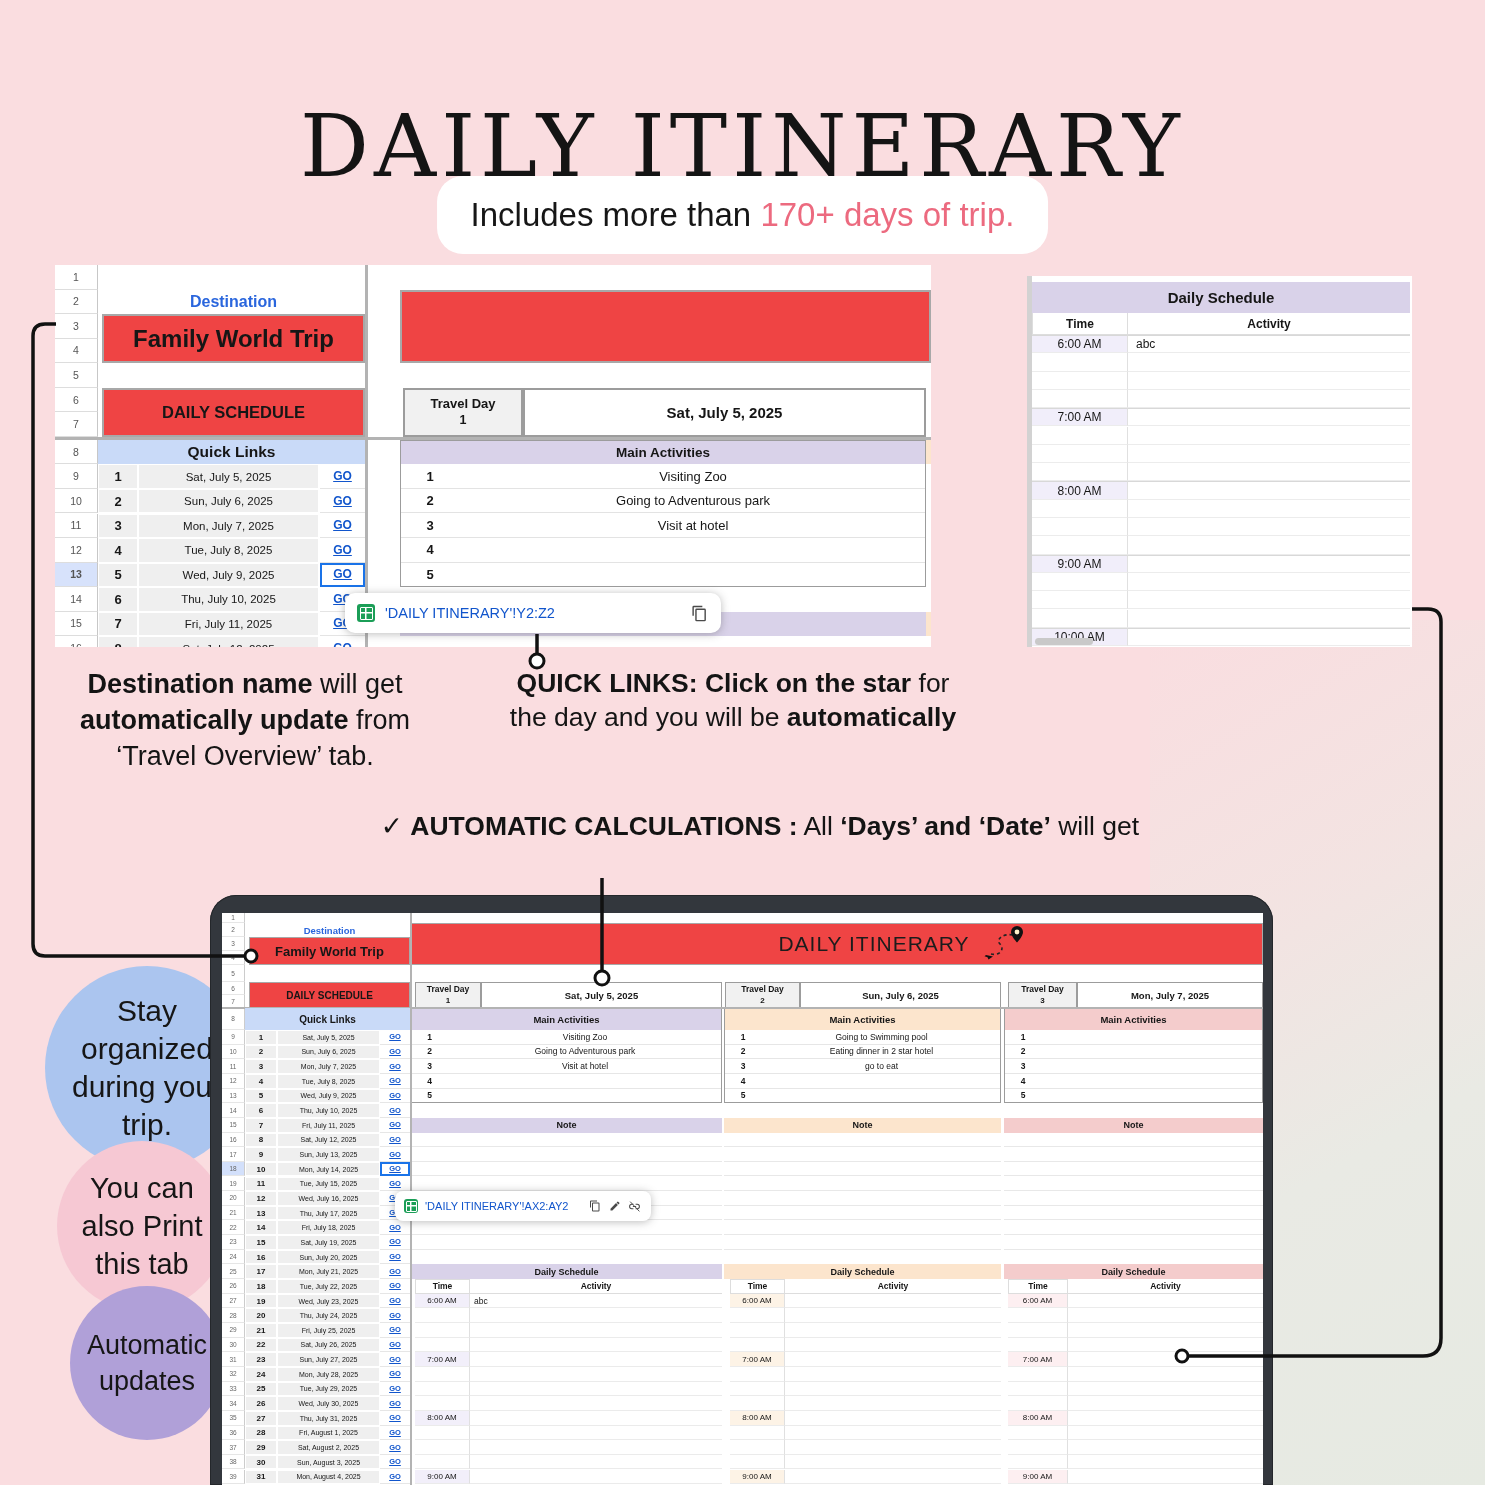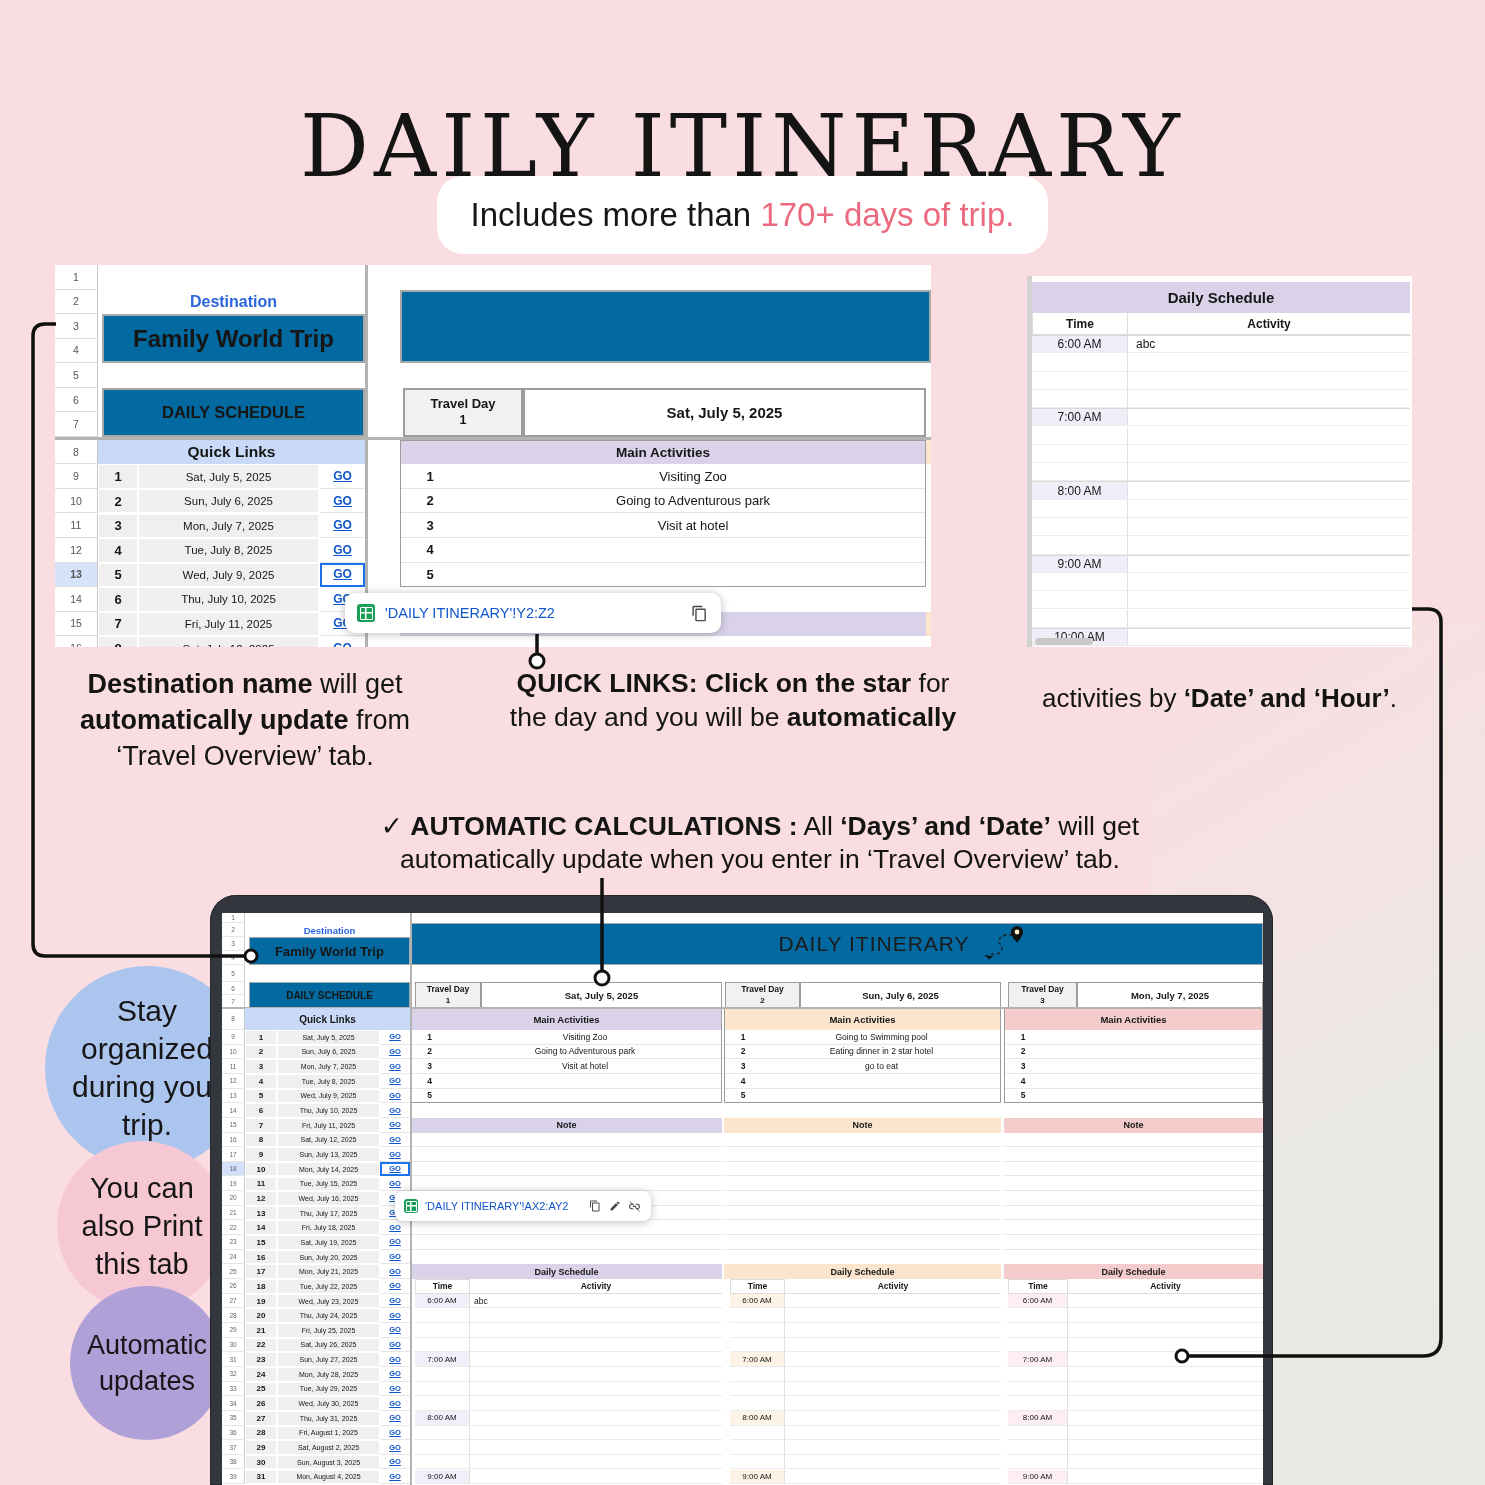--- a/index.html
+++ b/index.html
@@ -13,21 +13,21 @@
     background:linear-gradient(150deg,rgba(250,221,224,0) 0%,rgba(242,228,226,.9) 35%,#e9eae4 62%,#e6eae2 100%);}
   
   #page-title{left:0;top:38px;width:1485px;text-align:center;
     font-family:"DejaVu Serif",serif;font-size:86px;font-weight:500;letter-spacing:5px;color:#141414;}
   #subtitle-pill{top:176px;left:50%;transform:translateX(-50%);
     background:#fff;border-radius:26px;padding:20px 34px;white-space:nowrap;
     font-size:33px;font-weight:normal;}
   #subtitle-pill .hl{color:#ec6a7f;}
   
   .cell{position:absolute;display:flex;align-items:center;justify-content:center;box-sizing:border-box;}
-  .yellow{background:#0369a1;border:2px solid #a8a8a8;}
+  .yellow{background:#ef4444;border:2px solid #a8a8a8;}
   .bluehdr{background:#c9daf8;}
   .lav{background:#d9d2e9;}
   .peach{background:#fce5cd;}
   .pinkh{background:#f4cccc;}
   .grayc{background:#efefef;}
   .golink{color:#1155cc;text-decoration:underline;font-weight:bold;cursor:pointer;}
   .blue-label{color:#2a66dd;font-weight:bold;}
   .sel{outline:2px solid #1a73e8;outline-offset:-2px;}
   
   #sheet1{left:55px;top:265px;width:876px;height:382px;background:#fff;overflow:hidden;}
@@ -190,25 +190,23 @@
 <div id="ann-destination" class="ann">
     <div><b>Destination name</b><span> will get</span></div>
     <div><b>automatically update</b><span> from</span></div>
     <div><span>‘Travel Overview’ tab.</span></div>
   </div>
 <div id="ann-quicklinks" class="ann">
     <div><b>QUICK LINKS: Click on the star</b><span> for</span></div>
     <div><span>the day and you will be </span><b>automatically</b></div>
   </div>
 <div id="ann-schedule" class="ann">
-    <div><span>activities by </span><b>‘Date’ and ‘Hour’</b><span>.</span></div>
   </div>
 <div id="ann-autocalc" class="ann">
     <div><span>✓ </span><b>AUTOMATIC CALCULATIONS :</b><span> All </span><b>‘Days’ and ‘Date’</b><span> will get</span></div>
-    <div><span>automatically update when you enter in ‘Travel Overview’ tab.</span></div>
   </div>
 
 <div id="bubbles">
     <div class="cell" style="left: 45px; top: 966px; width: 204px; height: 204px; background: rgb(171, 197, 239); border-radius: 50%; flex-direction: column; font-size: 30px; line-height: 38px; z-index: 2;">
       <div>Stay</div>
       <div>organized</div>
       <div>during your</div>
       <div>trip.</div>
     </div>
     <div class="cell" style="left: 57px; top: 1141px; width: 170px; height: 170px; background: rgb(246, 200, 211); border-radius: 50%; flex-direction: column; font-size: 29px; line-height: 38px; z-index: 2;">

